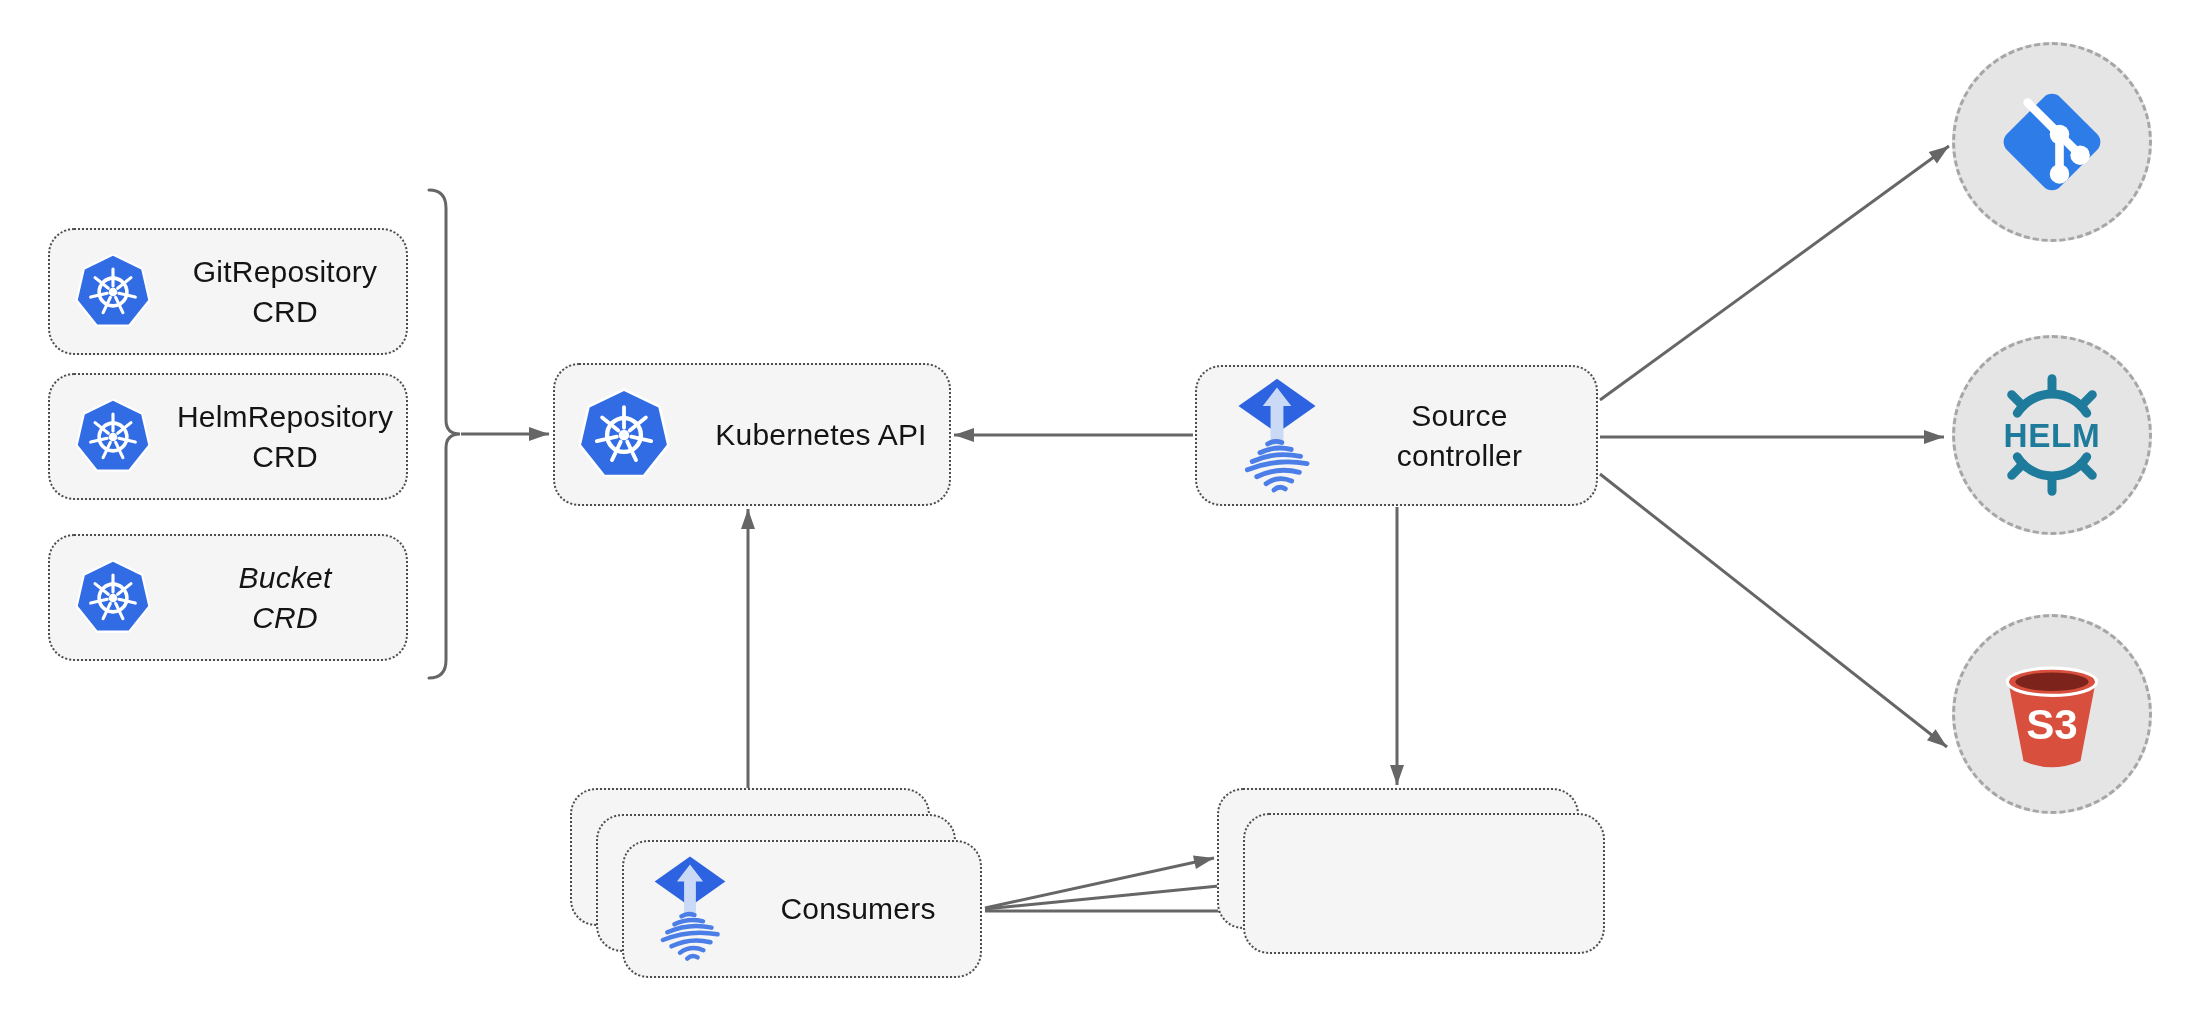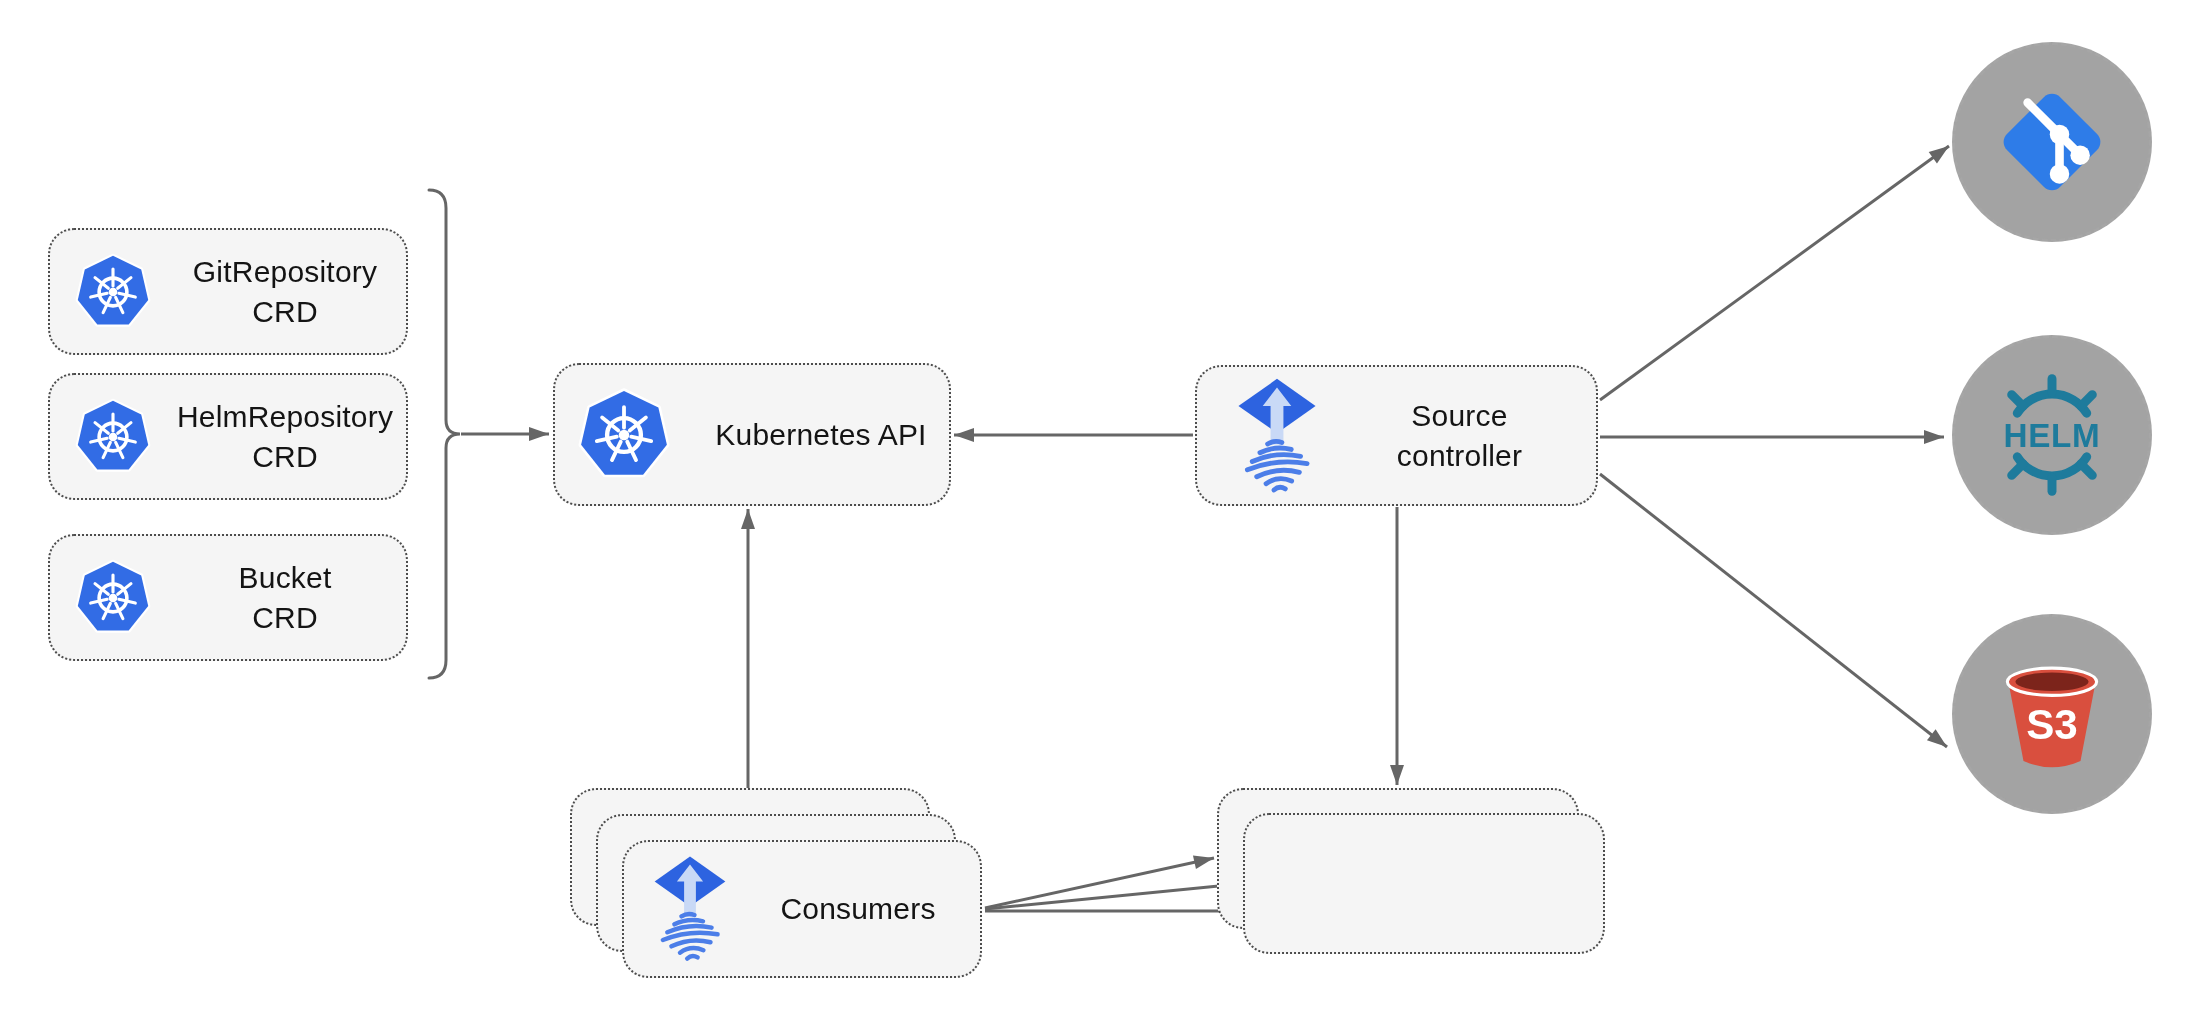--- a/index.html
+++ b/index.html
@@ -20,37 +20,37 @@
     display:flex; align-items:center;
   }
   .node-label {
     flex:1; text-align:center;
     font-size:30px; line-height:1.32;
     color:#141414; white-space:pre-line; letter-spacing:0.2px;
   }
   .ghost {  }
 
   .crd   { left:48px; width:360px; height:127px; padding-left:24px; gap:12px; }
-  .crd-1 { top:228px; } .crd-2 { top:373px; } .crd-3 { top:534px; }
+  .crd-1 { top:228px; } .crd-2 { top:373px; } .crd-3 { top:534px;font-style:italic; }
 
   .api-node    { left:553px;  top:363px; width:398px; height:143px; padding-left:22px; gap:22px; }
   .source-node { left:1195px; top:365px; width:403px; height:141px; padding-left:34px; }
 
   .consumers-back  { left:570px; top:788px; width:360px; height:138px; }
   .consumers-mid   { left:596px; top:814px; width:360px; height:138px; }
   .consumers-front { left:622px; top:840px; width:360px; height:138px; padding-left:24px; gap:4px; }
 
   .artifacts-back  { left:1217px; top:788px; width:362px; height:141px; }
   .artifacts-mid   { left:1243px; top:813px; width:362px; height:141px; }
   .artifacts-front { left:1270px; top:839px; width:362px; height:141px; padding-left:24px; gap:18px; }
 
   .ext-circle {
     position:absolute; box-sizing:border-box;
     width:200px; height:200px; border-radius:50%;
-    border:3px dashed #a6a6a6; background:#a3a3a3;
+    border:3px dashed #a6a6a6; background:#e5e5e5;
     display:flex; align-items:center; justify-content:center;
   }
   .git-circle  { left:1952px; top:42px;  }
   .helm-circle { left:1952px; top:335px; }
   .s3-circle   { left:1952px; top:614px; }
 
   .icon { flex:0 0 auto; display:block; }
 </style>
 </head>
 <body>

